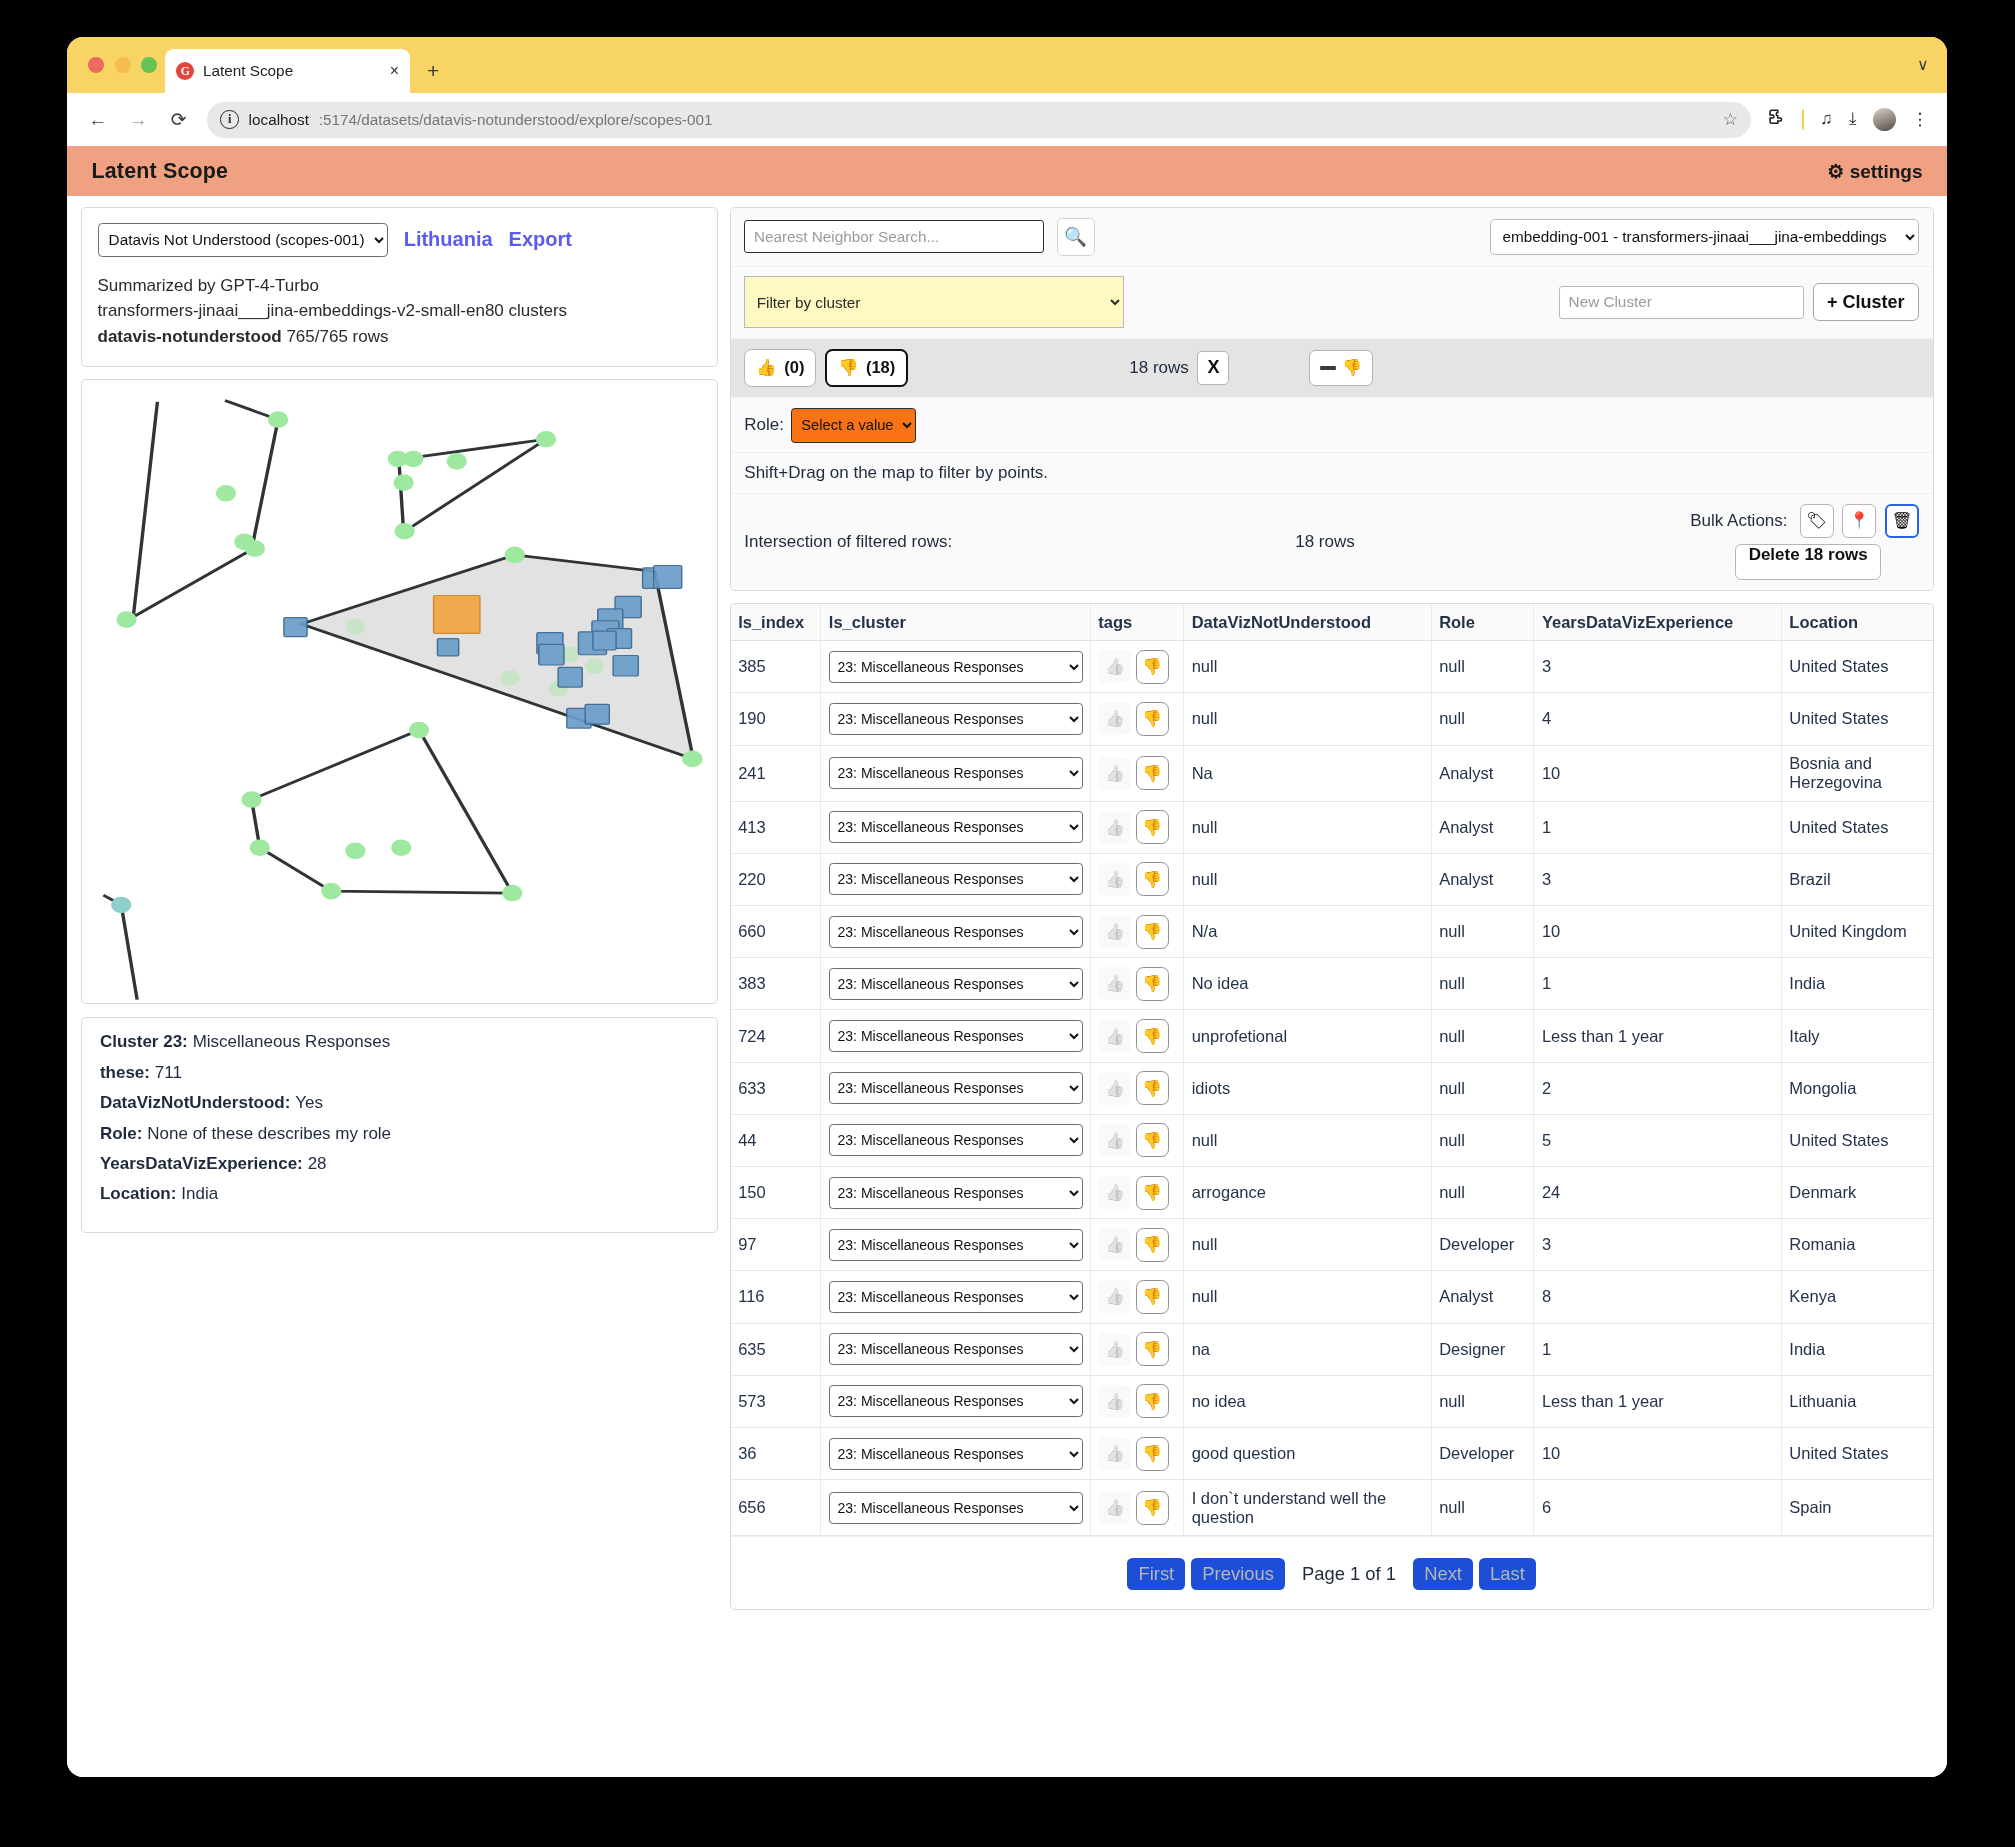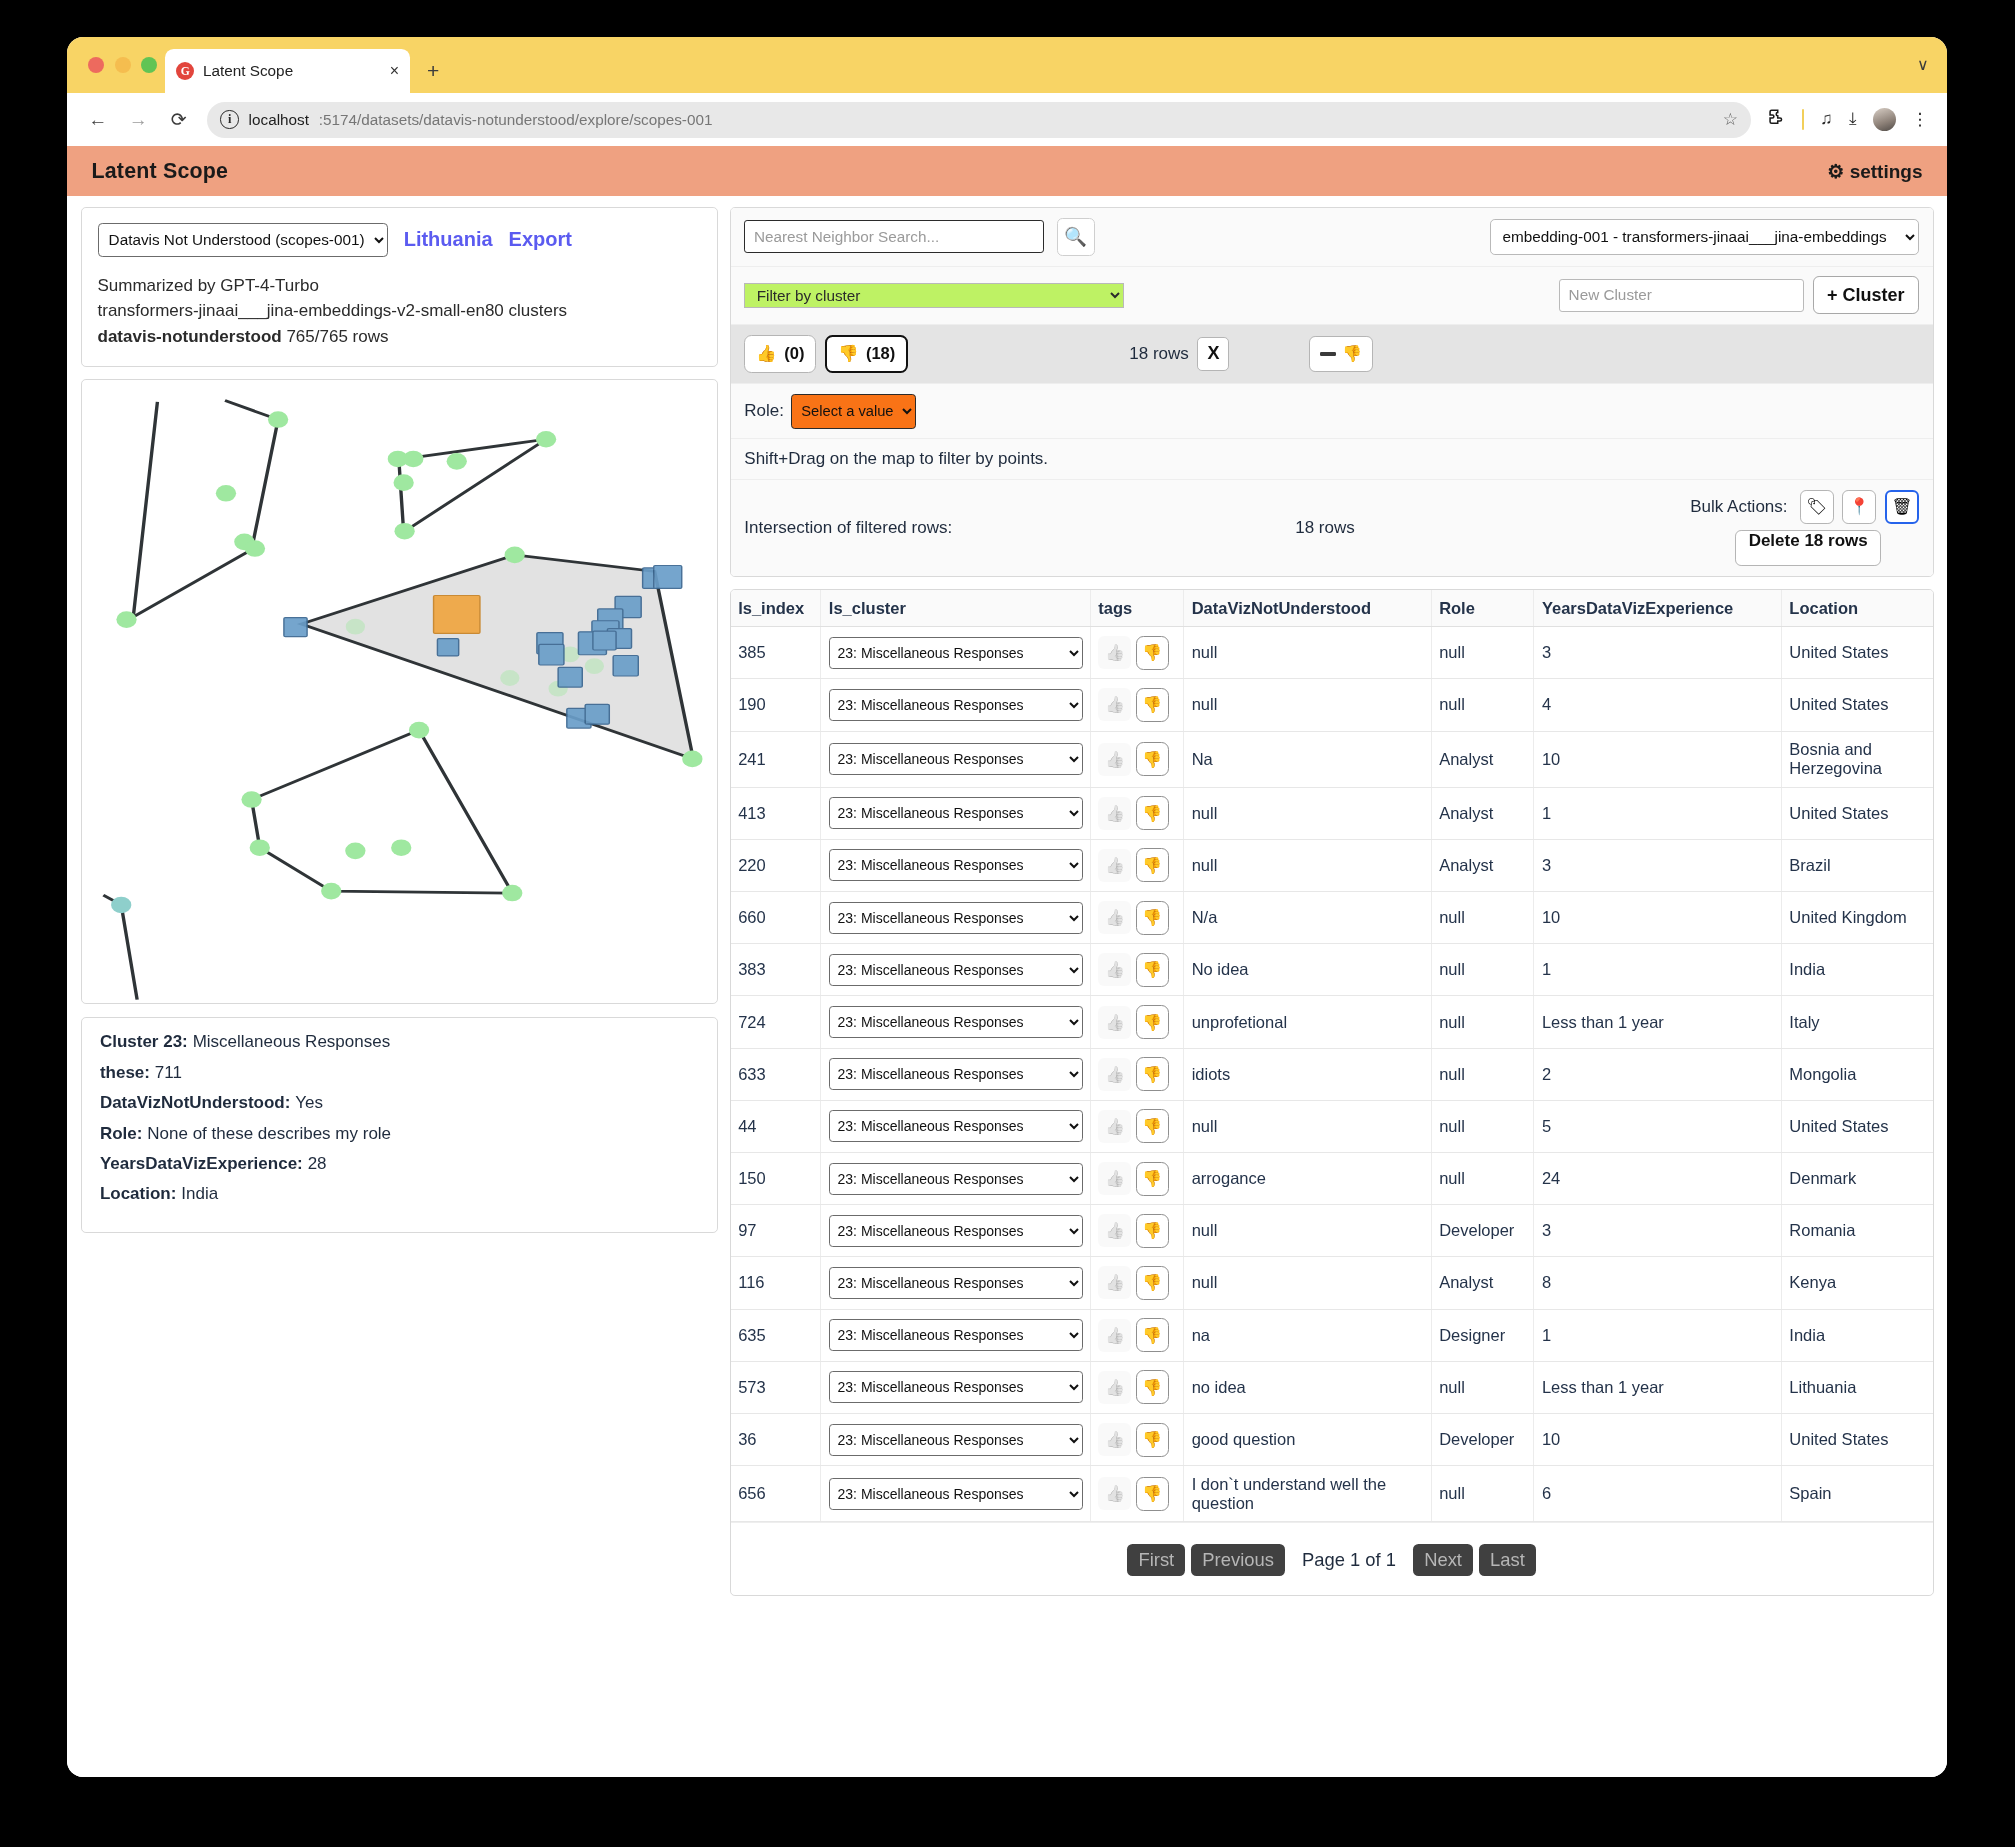--- a/index.html
+++ b/index.html
@@ -123,22 +123,22 @@
     width:38px; height:38px; margin-left:12.3px;
     border:1.2px solid #cfcfcf; border-radius:5.5px; background:#fff;
     display:flex; align-items:center; justify-content:center; font-size:18.4px;
   }
   .emb-select {
     width:429px; height:36px; border:1.2px solid #b9b9b9; border-radius:4.9px;
     font-size:15.3px; padding:0 7.4px; background:#fff; color:#111;
     font-family:"Liberation Sans", sans-serif;
   }
   .cluster-select {
-    width:380px; height:25px; border:1.2px solid #b9b9b9; border-radius:0;
-    font-size:15.3px; padding:0 7.4px; background:#bef264; color:#2b2b2b;
+    width:380px; height:52px; border:1.2px solid #b9b9b9; border-radius:0;
+    font-size:15.3px; padding:0 7.4px; background:#fef9c3; color:#2b2b2b;
     font-family:"Liberation Sans", sans-serif;
   }
   .newcluster-input { width:245px; height:34px; }
   .add-cluster-btn {
     height:38px; margin-left:8.6px; padding:0 13.5px;
     border:1.2px solid #a8a8a8; border-radius:6.1px; background:#fff;
     font-size:18px; font-weight:bold; color:#111;
     display:flex; align-items:center; gap:4.9px;
   }
   .spacer { flex:1; }
@@ -221,21 +221,21 @@
     filter:grayscale(1) opacity(.55);
   }
   .tdown {
     width:33px; height:34px; border-radius:7.4px; border:1.2px solid #8f8f8f;
     background:#fff; display:flex; align-items:center; justify-content:center; font-size:16px;
   }
   .pager {
     margin-top:auto; display:flex; align-items:center; justify-content:center;
     gap:6.1px; padding:21px 0 18.4px 0; border-top:0.6px solid #eee;
   }
-  .pg { font-size:18.4px; color:#b6b6b6; background:#404040; border-radius:5.5px; padding:4.9px 11px; }
+  .pg { font-size:18.4px; color:#b6b6b6; background:#1d4ed8; border-radius:5.5px; padding:4.9px 11px; }
   .pg.cur { color:#1f2b3d; background:transparent; }
 </style>
 </head>
 <body>
 
 <div class="browser">
 
   <div class="tabstrip">
     <div class="traffic">
       <div class="dot r"></div>

